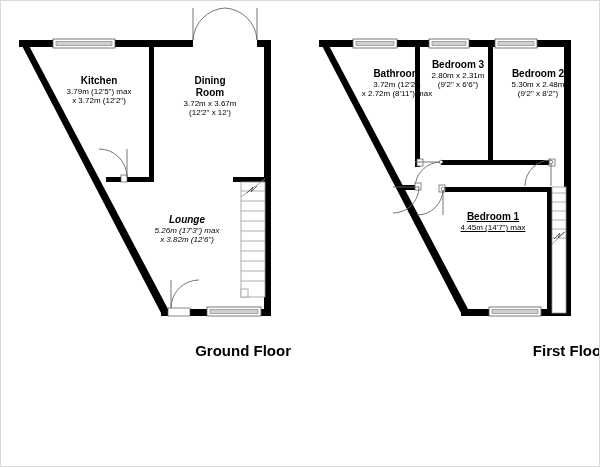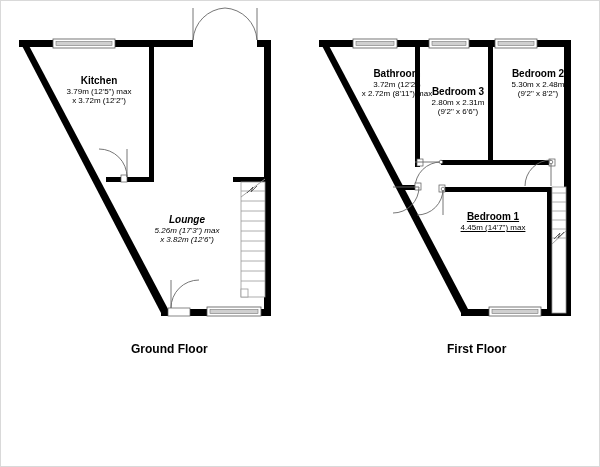--- a/index.html
+++ b/index.html
@@ -41,24 +41,24 @@
     font-weight: bold;
     display: block;
   }
   .room-dim {
     font-size: 8px;
     font-weight: normal;
     display: block;
   }
   .floor-title {
     position: absolute;
-    font-size: 12px;
+    font-size: 15px;
     font-weight: bold;
     color: #000000;
-    text-align: left;
+    text-align: right;
     white-space: nowrap;
   }
 </style>
 </head>
 <body>
 
 <div id="plan-canvas">
 
   <svg id="plan-svg" viewBox="0 0 600 467">
 
@@ -221,34 +221,40 @@
       </g>
     </g>
   </svg>
 
   <div class="room-label" style="left:38px; top:74px; width:120px;">
     <span class="room-name">Kitchen</span>
     <span class="room-dim">3.79m (12'5") max</span>
     <span class="room-dim">x 3.72m (12'2")</span>
   </div>
 
+  <div class="room-label" style="left:154px; top:74px; width:110px;">
+    <span class="room-name">Dining</span>
+    <span class="room-name">Room</span>
+    <span class="room-dim">3.72m x 3.67m</span>
+    <span class="room-dim">(12'2" x 12')</span>
+  </div>
 
   <div class="room-label" style="left:124px; top:213px; width:124px;font-style:italic;">
     <span class="room-name">Lounge</span>
     <span class="room-dim">5.26m (17'3") max</span>
     <span class="room-dim">x 3.82m (12'6")</span>
   </div>
 
   <div class="room-label" style="left:359px; top:67px; width:74px;">
     <span class="room-name">Bathroom</span>
     <span class="room-dim">3.72m (12'2")</span>
     <span class="room-dim">x 2.72m (8'11") max</span>
   </div>
 
-  <div class="room-label" style="left:415px; top:85px; width:84px;">
+  <div class="room-label" style="left:415px; top:58px; width:84px;">
     <span class="room-name">Bedroom 3</span>
     <span class="room-dim">2.80m x 2.31m</span>
     <span class="room-dim">(9'2" x 6'6")</span>
   </div>
 
   <div class="room-label" style="left:492px; top:67px; width:72px;padding-left:9px;">
     <span class="room-name">Bedroom 2</span>
     <span class="room-dim">5.30m x 2.48m</span>
     <span class="room-dim">(9'2" x 8'2")</span>
   </div>

